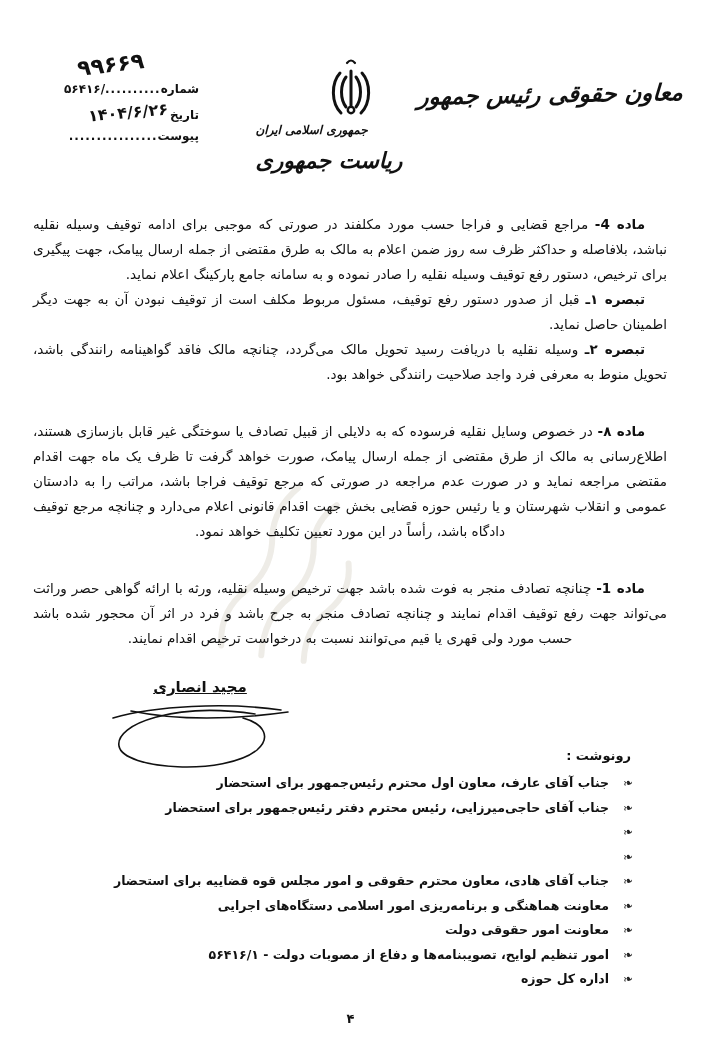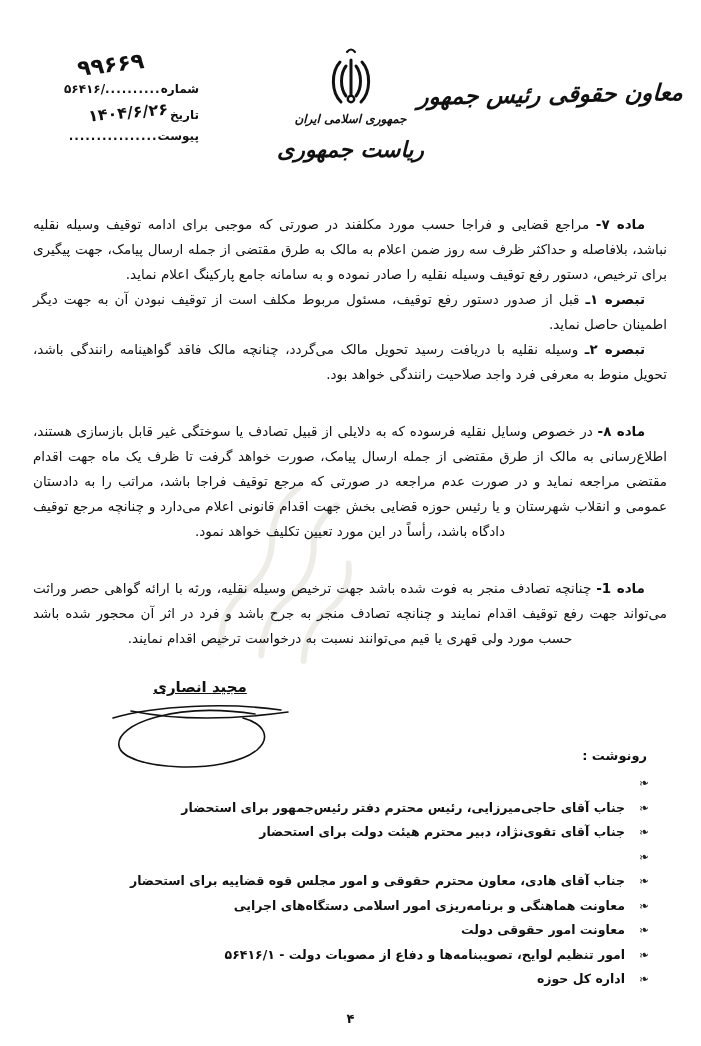--- a/index.html
+++ b/index.html
@@ -18,23 +18,23 @@
   
   .deputy-title {
     position: absolute; top: 80px; right: 18px; width: 230px;
     font-family: "DejaVu Serif", serif;
     font-style: italic; font-weight: bold;
     font-size: 23px; text-align: center;
     transform: skewX(-4deg) rotate(-1deg);
     white-space: nowrap;
   }
   .emblem-block {
-    position: absolute; top: 46px; left: 50%;
+    position: absolute; top: 57px; left: 50%;
     transform: translateX(-50%);
-    width: 190px; text-align: center;
+    width: 190px; text-align: left;
   }
   .emblem-svg { display: block; margin: 0 auto 2px auto; }
   .country-name {
     font-family: "DejaVu Serif", serif;
     font-style: italic; font-weight: bold;
     font-size: 12px; white-space: nowrap;
   }
   .office-name {
     font-family: "DejaVu Serif", serif;
     font-style: italic; font-weight: bold;
@@ -75,21 +75,21 @@
   .body-text p { margin: 0; text-indent: 22px; }
   .body-text p.center-last { text-align-last: center; margin-top: 32px; }
   .lead { font-weight: bold; }
 
   
   .signature-block { position: absolute; top: 678px; left: 105px; width: 190px; text-align: center; }
   .signature-name { font-weight: bold; font-size: 15px; text-decoration: underline; }
   .signature-svg { display: block; margin-top: 2px; }
 
   
-  .cc-block { position: absolute; top: 748px; right: 42px; left: 40px; }
+  .cc-block { position: absolute; top: 748px; right: 58px; left: 40px; }
   .cc-label { font-weight: bold; font-size: 13px; margin-right: 12px; margin-bottom: 12px; }
   .cc-item {
     display: flex; align-items: baseline;
     margin-bottom: 8.5px;
     font-weight: bold; font-size: 12.5px; line-height: 16px;
     padding-right: 6px;
   }
   .cc-bullet {
     flex: 0 0 18px; text-align: center;
     font-size: 12px; transform: rotate(-12deg);
@@ -150,21 +150,21 @@
   <svg class="watermark" width="220" height="300" viewBox="0 0 220 300">
     <g fill="none" stroke="#cfcabb" stroke-width="6" stroke-linecap="round" transform="rotate(-62 110 150)">
       <path d="M20,120 q30,-18 60,-4 q30,14 60,-2 q25,-12 55,0"></path>
       <path d="M30,160 q35,-16 65,-2 q30,12 58,-4 q20,-10 45,2"></path>
       <path d="M45,200 q30,-14 55,-2 q28,12 52,-4"></path>
     </g>
   </svg>
 
   <div class="body-text">
     <p>
-      <span class="lead">ماده ۷-</span>
+      <span class="lead">ماده 4-</span>
       <span>مراجع قضایی و فراجا حسب مورد مکلفند در صورتی که موجبی برای ادامه توقیف وسیله نقلیه نباشد، بلافاصله و حداکثر ظرف سه روز ضمن اعلام به مالک به طرق مقتضی از جمله ارسال پیامک، جهت پیگیری برای ترخیص، دستور رفع توقیف وسیله نقلیه را صادر نموده و به سامانه جامع پارکینگ اعلام نماید.</span>
     </p>
     <p>
       <span class="lead">تبصره ۱ـ</span>
       <span>قبل از صدور دستور رفع توقیف، مسئول مربوط مکلف است از توقیف نبودن آن به جهت دیگر اطمینان حاصل نماید.</span>
     </p>
     <p>
       <span class="lead">تبصره ۲ـ</span>
       <span>وسیله نقلیه با دریافت رسید تحویل مالک می‌گردد، چنانچه مالک فاقد گواهینامه رانندگی باشد، تحویل منوط به معرفی فرد واجد صلاحیت رانندگی خواهد بود.</span>
     </p>
@@ -187,28 +187,28 @@
         <path d="M150,16 C70,4 10,26 14,48 C18,72 120,78 152,52 C166,40 160,26 138,20"></path>
       </g>
     </svg>
   </div>
 
   <div class="cc-block">
     <div class="cc-label">رونوشت :</div>
 
     <div class="cc-item">
       <span class="cc-bullet">❧</span>
+      <span class="cc-text">جناب آقای عارف، معاون اول محترم رئیس‌جمهور برای استحضار</span>
     </div>
     <div class="cc-item">
       <span class="cc-bullet">❧</span>
       <span class="cc-text">جناب آقای حاجی‌میرزایی، رئیس محترم دفتر رئیس‌جمهور برای استحضار</span>
     </div>
     <div class="cc-item">
       <span class="cc-bullet">❧</span>
-      <span class="cc-text">جناب آقای تقوی‌نژاد، دبیر محترم هیئت دولت برای استحضار</span>
     </div>
     <div class="cc-item">
       <span class="cc-bullet">❧</span>
     </div>
     <div class="cc-item">
       <span class="cc-bullet">❧</span>
       <span class="cc-text">جناب آقای هادی، معاون محترم حقوقی و امور مجلس قوه قضاییه برای استحضار</span>
     </div>
     <div class="cc-item">
       <span class="cc-bullet">❧</span>

